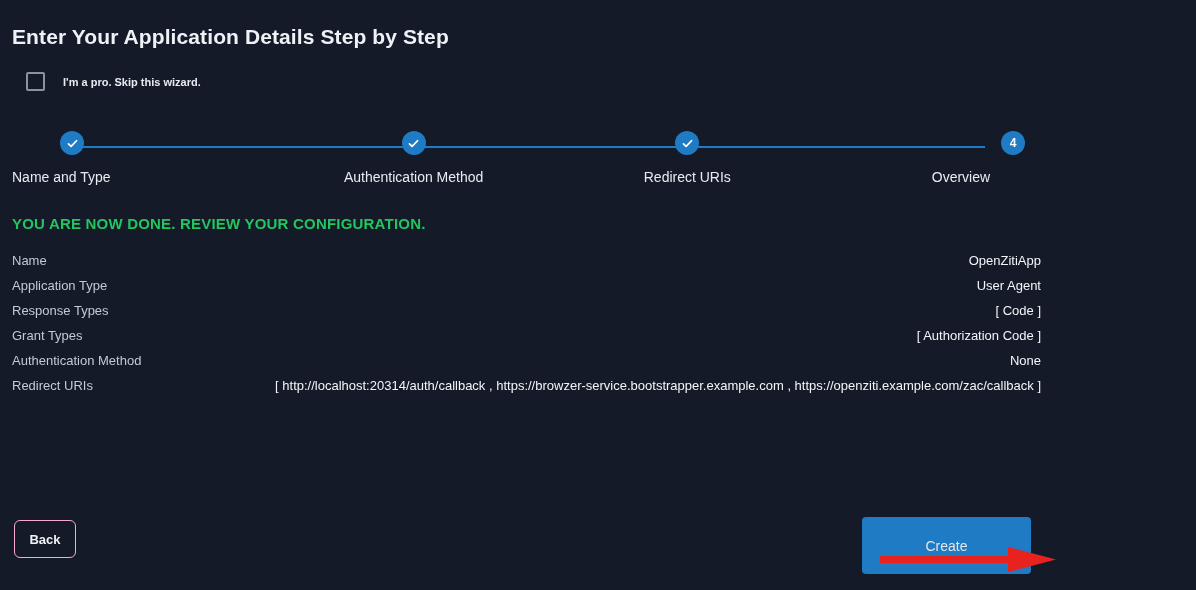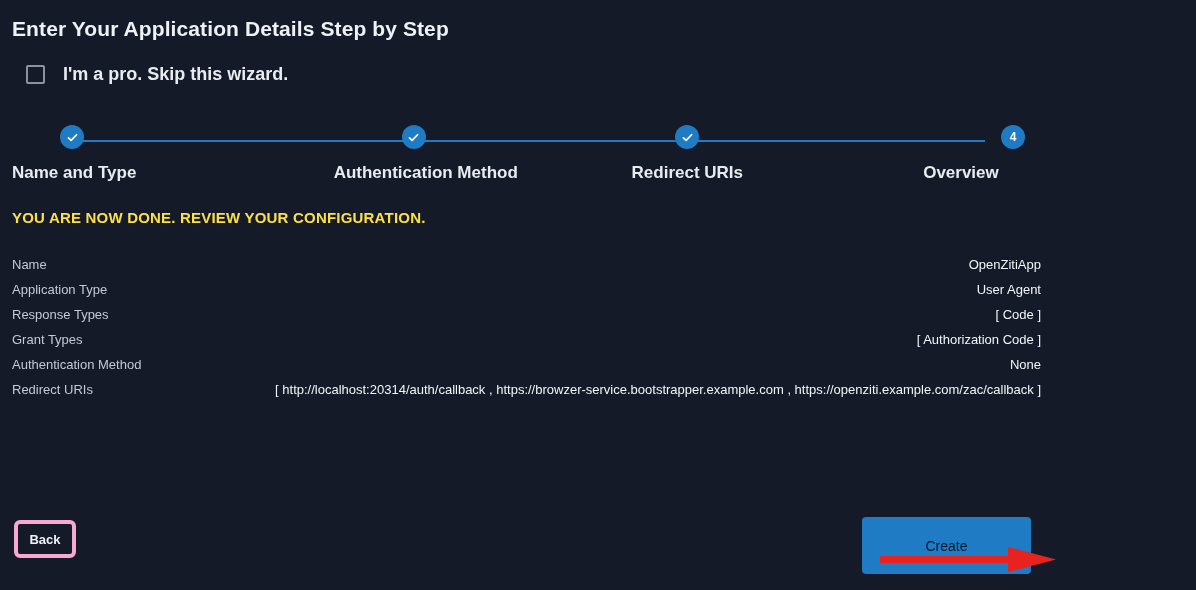--- a/index.html
+++ b/index.html
@@ -2,99 +2,99 @@
 <html><head>
 <meta charset="utf-8">
 <style>
   * { margin:0; padding:0; box-sizing:border-box; }
   html, body {
     width:1196px; height:590px;
     background:#141a28;
     font-family:"Liberation Sans", sans-serif;
     overflow:hidden;
   }
-  .page { position:relative; width:1053px; height:590px; padding:0 12px; }
+  .page { position:relative; width:1053px; height:590px; padding:8px 12px; }
 
   .page-title {
     font-size:21px; font-weight:600; color:#eef1f6;
     letter-spacing:.1px; padding-top:17px; line-height:1.1;
   }
 
   .skip-row {
     display:flex; align-items:center; gap:18px;
     margin-top:24px; padding-left:14px;
   }
   .checkbox {
     width:19px; height:19px; border:2px solid #8a92a4;
     border-radius:2px; background:transparent; flex:none;
   }
-  .skip-label { font-size:18px; font-weight:700; color:#e8ebf1; }
+  .skip-label { font-size:11px; font-weight:700; color:#e8ebf1; }
 
   
   .stepper { position:relative; margin-top:40px; height:62px; }
   .track {
     position:absolute; left:60px; right:56px; top:15px;
     height:2px; background:#1f7bc4;
   }
   .steps {
     position:absolute; left:0; right:0; top:0;
     display:flex; justify-content:space-between;
   }
   .step { position:relative; width:160px; }
   .step .bullet {
     width:24px; height:24px; border-radius:50%;
     background:#1f7bc4; color:#fff;
     display:flex; align-items:center; justify-content:center;
     font-size:12px; font-weight:700; position:relative; z-index:2;
   }
   .step .bullet svg { display:block; }
   .step .caption {
-    margin-top:14px; font-size:17px; font-weight:700;
+    margin-top:14px; font-size:14px; font-weight:400;
     color:#e8ebf1; white-space:nowrap;
   }
   .step.s1 { margin-left:48px; }
   .step.s1 .caption { margin-left:-48px; }
   .step.s2 { text-align:center; }
   .step.s2 .bullet { margin:0 auto; }
   .step.s3 { text-align:center; }
   .step.s3 .bullet { margin:0 auto; }
   .step.s4 { text-align:right; }
   .step.s4 .bullet { margin-left:auto; margin-right:16px; }
   .step.s4 .caption { text-align:center; }
 
   
   .review-heading {
     margin-top:22px; font-size:15px; font-weight:600;
-    color:#fde047; letter-spacing:.2px;
+    color:#22c55e; letter-spacing:.2px;
   }
   .summary { margin-top:21px; }
   .row {
-    display:flex; align-items:flex-end; justify-content:space-between;
+    display:flex; align-items:flex-start; justify-content:space-between;
     height:25px; gap:14px;
   }
   .row .k { font-size:13px; color:#c3c9d6; white-space:nowrap; }
   .row .v {
     font-size:13px; font-weight:400; color:#f2f5f9;
     text-align:right; white-space:nowrap;
   }
 
   
   .footer { position:absolute; left:12px; right:12px; bottom:12px; height:58px; }
   .btn-back {
     position:absolute; left:2px; top:0;
     width:62px; height:38px; border-radius:6px;
-    border:4px solid #f9a8d4; background:transparent;
+    border:1px solid #f9a8d4; background:transparent;
     color:#eef1f6; font-size:13px; font-weight:700;
     font-family:inherit; cursor:pointer;
   }
   .btn-create {
     position:absolute; right:10px; top:-3px;
     width:169px; height:57px; border-radius:4px;
     border:none; background:#1f7bc4;
-    color:#0f172a; font-size:14px; font-weight:400;
+    color:#e5e5e5; font-size:14px; font-weight:400;
     font-family:inherit; cursor:pointer;
   }
   .arrow { position:absolute; left:858px; top:22px; }
 </style>
 </head>
 <body>
 
 <div class="page">
 
   <h1 class="page-title">Enter Your Application Details Step by Step</h1>

